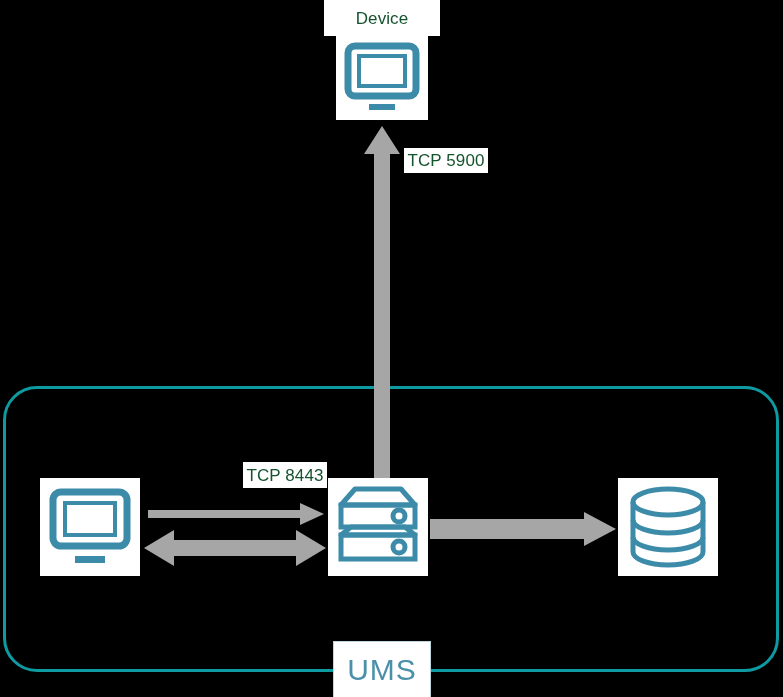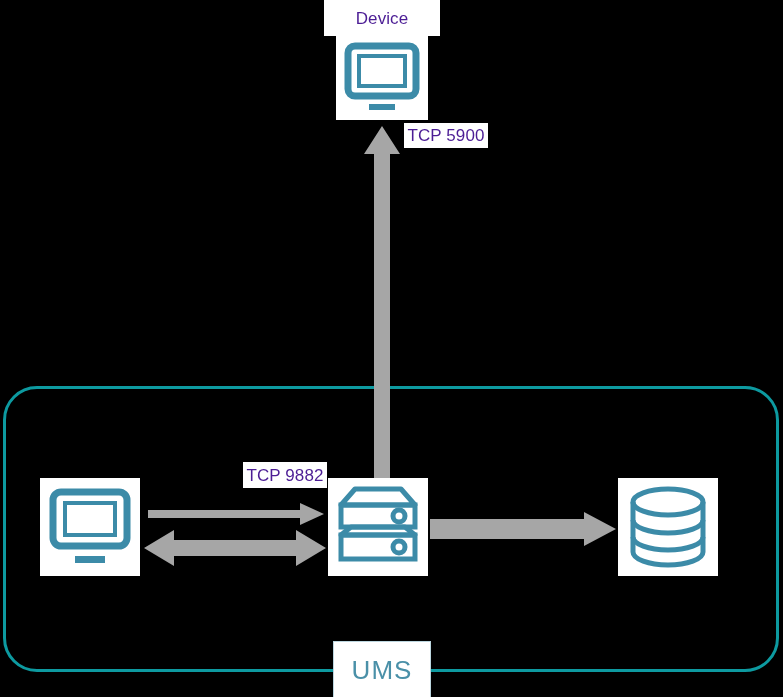--- a/index.html
+++ b/index.html
@@ -15,21 +15,21 @@
     width: 783px;
     height: 697px;
     background: #000000;
     overflow: hidden;
   }
   .abs { position: absolute; }
 
   
   .chip {
     background: #ffffff;
-    color: #4c1d95;
+    color: #14532d;
     font-size: 17px;
     line-height: 1;
     display: flex;
     align-items: center;
     justify-content: center;
     white-space: nowrap;
     letter-spacing: 0.1px;
   }
 
   
@@ -49,21 +49,21 @@
   }
   #ums-badge {
     background: #ffffff;
     border: 1px solid #bcd6df;
     display: flex;
     align-items: center;
     justify-content: center;
   }
   #ums-badge span {
     color: #4a90a8;
-    font-size: 26px;
+    font-size: 30px;
     letter-spacing: 1px;
     line-height: 1;
   }
 
   svg { display: block; }
 </style>
 </head>
 <body>
 
 <div id="canvas">
@@ -81,21 +81,21 @@
       </svg>
     </span>
   </div>
 
   <div class="abs" style="left:360px; top:126px; width:44px; height:352px;">
     <svg width="44" height="352" viewBox="0 0 44 352">
       <polygon points="22,0 40,28 30,28 30,352 14,352 14,28 4,28" fill="#a6a6a6"></polygon>
     </svg>
   </div>
 
-  <div class="chip abs" style="left:404px; top:123px; width:84px; height:25px;">TCP 5900</div>
+  <div class="chip abs" style="left:404px; top:148px; width:84px; height:25px;">TCP 5900</div>
 
   <div class="icon-tile abs" style="left:40px; top:478px; width:100px; height:98px;">
     <span>
       <svg width="86" height="82" viewBox="0 0 86 82">
         <rect x="6" y="6" width="74" height="54" rx="8" ry="8" fill="none" stroke="#3c8ba8" stroke-width="7"></rect>
         <rect x="18" y="17" width="50" height="32" fill="none" stroke="#3c8ba8" stroke-width="4"></rect>
         <rect x="28" y="70" width="30" height="7" fill="#3c8ba8"></rect>
       </svg>
     </span>
   </div>
@@ -105,21 +105,21 @@
       <polygon points="176,11 152,0 152,7 0,7 0,15 152,15 152,22" fill="#a6a6a6"></polygon>
     </svg>
   </div>
 
   <div class="abs" style="left:144px; top:528px; width:182px; height:40px;">
     <svg width="182" height="40" viewBox="0 0 182 40">
       <polygon points="0,20 30,2 30,12 152,12 152,2 182,20 152,38 152,28 30,28 30,38" fill="#a6a6a6"></polygon>
     </svg>
   </div>
 
-  <div class="chip abs" style="left:243px; top:462px; width:84px; height:26px;">TCP 9882</div>
+  <div class="chip abs" style="left:243px; top:462px; width:84px; height:26px;">TCP 8443</div>
 
   <div class="icon-tile abs" style="left:328px; top:478px; width:100px; height:98px;">
     <span>
       <svg width="90" height="88" viewBox="0 0 90 88">
 
         <path d="M8 22 L22 6 L68 6 L82 22 Z" fill="none" stroke="#3c8ba8" stroke-width="5" stroke-linejoin="round"></path>
 
         <rect x="8" y="22" width="74" height="22" fill="none" stroke="#3c8ba8" stroke-width="5"></rect>
         <circle cx="66" cy="33" r="6" fill="none" stroke="#3c8ba8" stroke-width="5"></circle>
 

